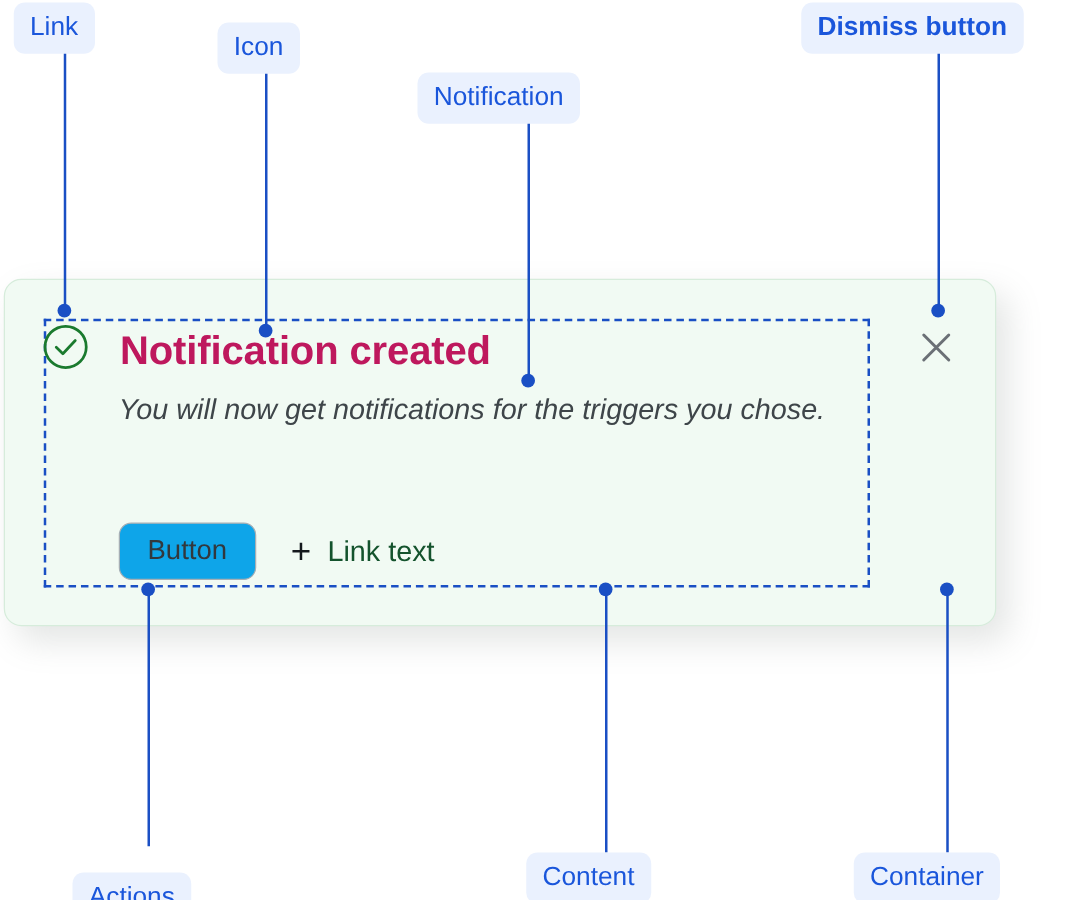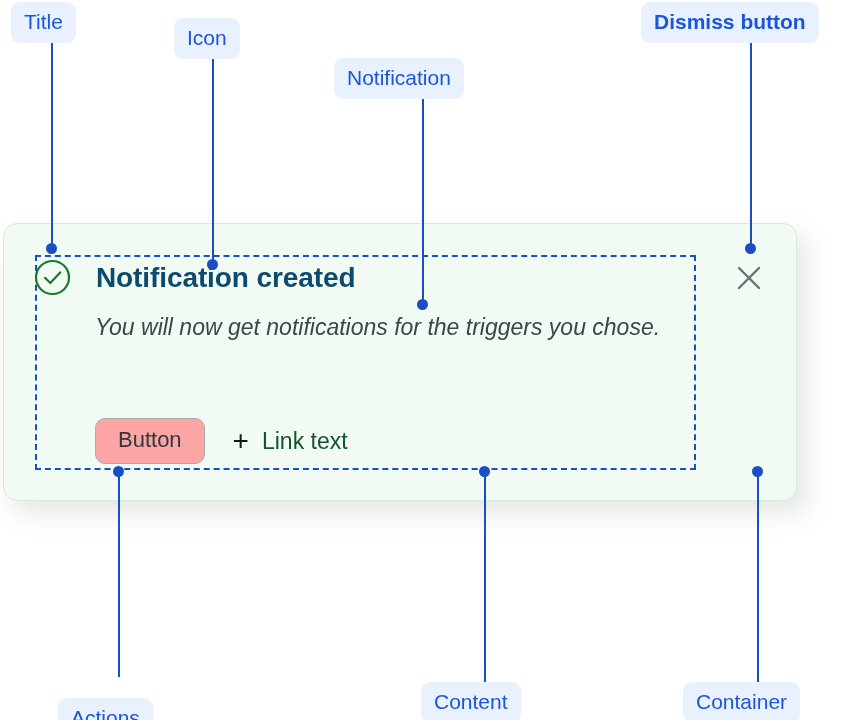--- a/index.html
+++ b/index.html
@@ -72,23 +72,23 @@
     left: 33px;
     top: 258px;
     width: 39px;
     height: 39px;
   }
 
   .notif-title {
     position: absolute;
     left: 96px;
     top: 261px;
-    font-size: 28px;
+    font-size: 32px;
     font-weight: 700;
-    color: #0c4a6e;
+    color: #be185d;
     letter-spacing: -0.1px;
     line-height: 1.2;
     text-align: right;
   }
 
   .notif-desc {
     position: absolute;
     left: 95px;
     top: 308px;
     width: 600px;
@@ -103,21 +103,21 @@
     position: absolute;
     left: 95px;
     top: 418px;
     display: flex;
     align-items: center;
   }
   .action-button {
     font-family: "Liberation Sans", sans-serif;
     font-size: 22px;
     color: #32383d;
-    background: #fca5a5;
+    background: #0ea5e9;
     border: 1.5px solid #a6aeb4;
     border-radius: 10px;
     padding: 10px 22px 12px 22px;
     line-height: 1;
     cursor: pointer;
   }
   .action-link {
     display: flex;
     align-items: center;
     margin-left: 28px;
@@ -173,21 +173,21 @@
 
 <div class="dismiss-button">
   <svg width="30" height="30" viewBox="0 0 30 30" fill="none" xmlns="http://www.w3.org/2000/svg">
     <path d="M5 5 L25 25 M25 5 L5 25" stroke="#6b7076" stroke-width="2.4" stroke-linecap="round"></path>
   </svg>
 </div>
 
 <div id="anno-layer">
     <div class="anno-line" style="left: 51px; top: 42px; height: 207px;"></div>
     <div class="anno-dot" style="left: 46px; top: 243px;"></div>
-    <div class="anno-chip" style="left: 11px; top: 2px;">Title</div>
+    <div class="anno-chip" style="left: 11px; top: 2px;">Link</div>
     <div class="anno-line" style="left: 212px; top: 58px; height: 207px;"></div>
     <div class="anno-dot" style="left: 207px; top: 259px;"></div>
     <div class="anno-chip" style="left: 174px; top: 18px;">Icon</div>
     <div class="anno-line" style="left: 422px; top: 98px; height: 207px;"></div>
     <div class="anno-dot" style="left: 417px; top: 299px;"></div>
     <div class="anno-chip" style="left: 334px; top: 58px;">Notification</div>
     <div class="anno-line" style="left: 750px; top: 42px; height: 207px;"></div>
     <div class="anno-dot" style="left: 745px; top: 243px;"></div>
     <div class="anno-chip" style="left: 641px; top: 2px; font-weight: bold;">Dismiss button</div>
     <div class="anno-line" style="left: 118px; top: 471px; height: 206px;"></div>

